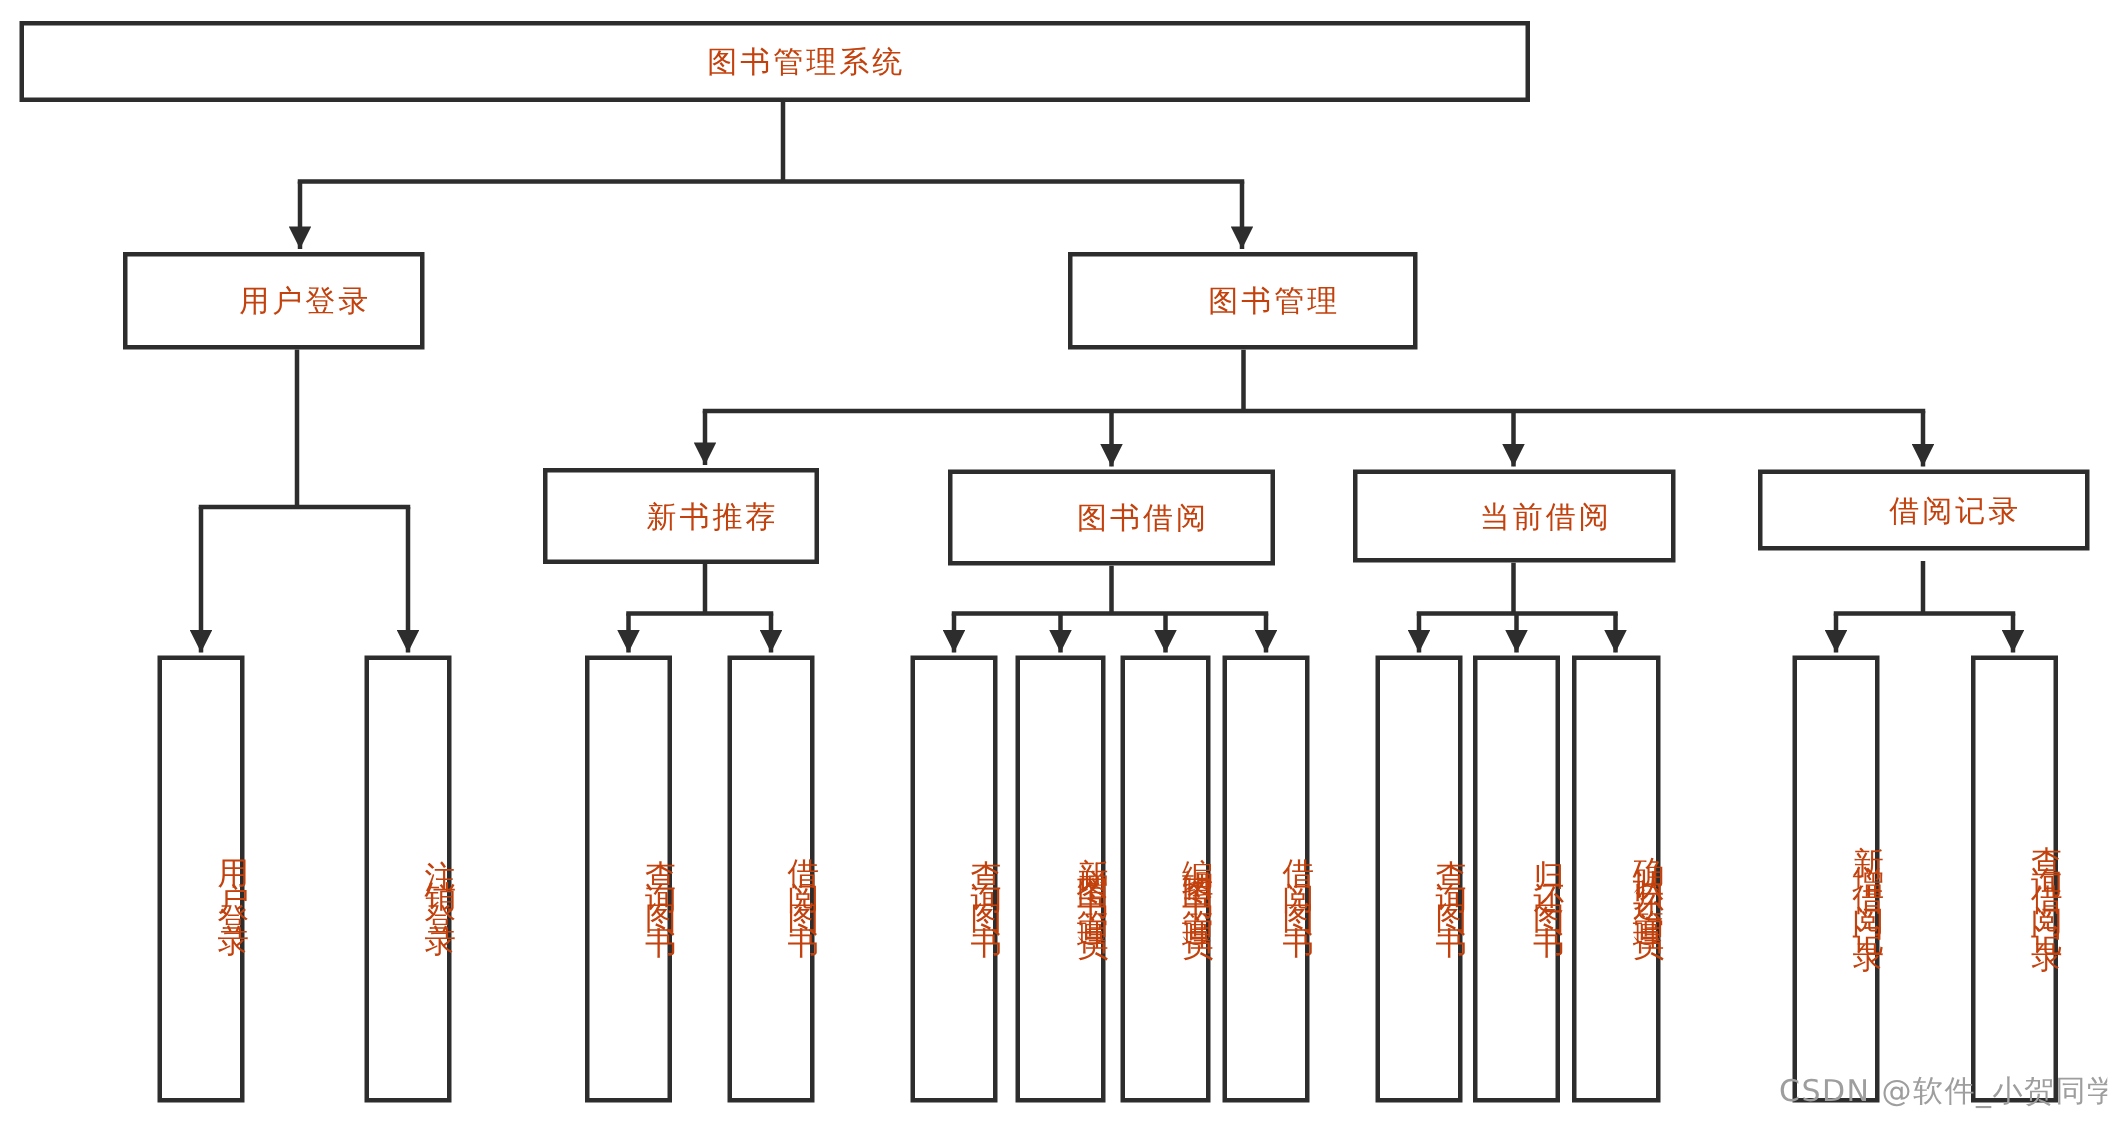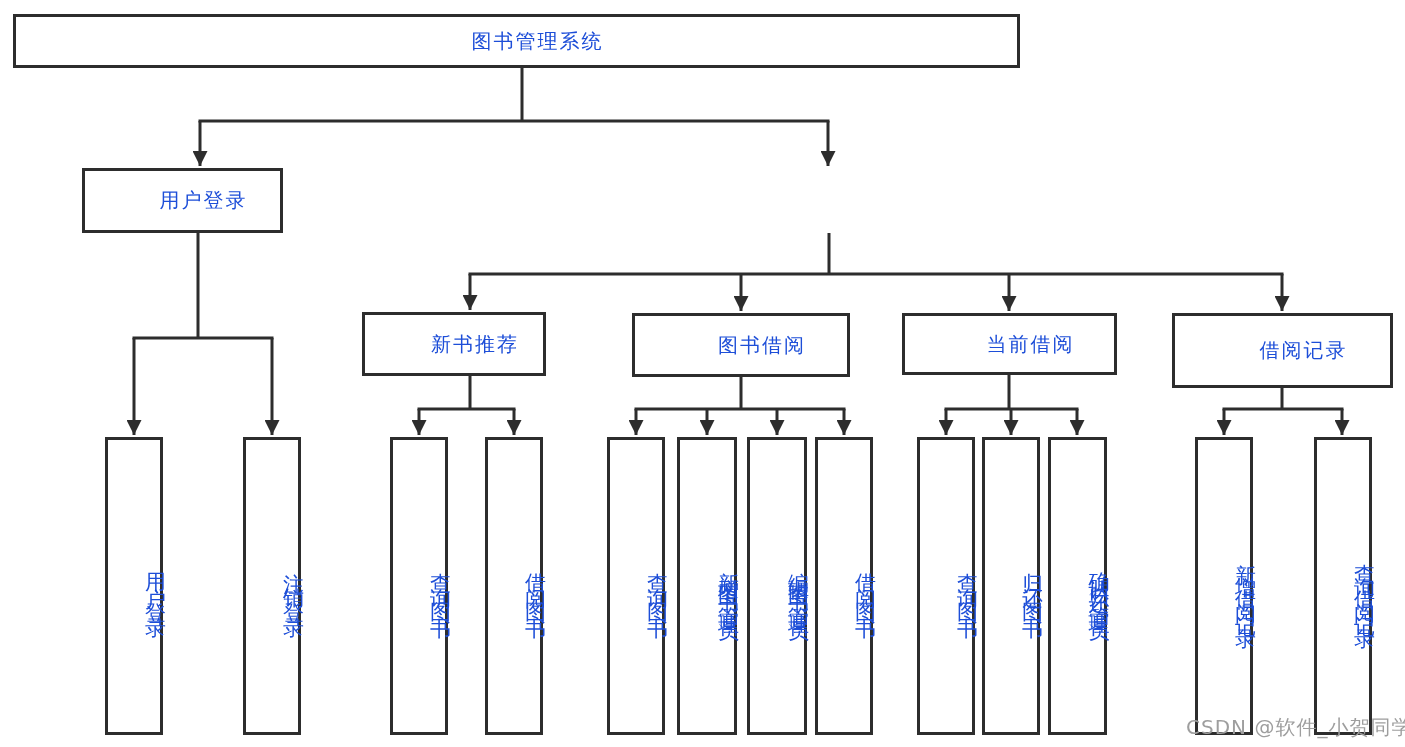--- a/index.html
+++ b/index.html
@@ -7,21 +7,21 @@
   body { font-family:"DejaVu Sans","Liberation Sans",sans-serif; }
   .canvas{
     position:relative; width:1405px; height:747px;
     background:#ffffff; overflow:hidden;
   }
   .connectors{ position:absolute; left:0; top:0; z-index:1; }
   .node{
     position:absolute; z-index:2;
     background:#ffffff; border:3px solid #2d2d2d;
     display:flex; align-items:center; justify-content:center;
-    color:#1d4ed8;
+    color:#c2410c;
     padding-left:42px;
   }
   .h{ font-size:20px; letter-spacing:2px; }
   .v{
     writing-mode:vertical-rl; text-orientation:mixed;
     font-size:21px; line-height:1;
   }
   .sp4{ letter-spacing:15px; }
   .sp6{ letter-spacing:13px; }
   .sp9{ letter-spacing:7px; }
@@ -70,25 +70,26 @@
       <line x1="1011" y1="409" x2="1011" y2="435" marker-end="url(#ah)"></line>
       <line x1="1077" y1="409" x2="1077" y2="435" marker-end="url(#ah)"></line>
       <line x1="1224" y1="409" x2="1224" y2="435" marker-end="url(#ah)"></line>
       <line x1="1342" y1="409" x2="1342" y2="435" marker-end="url(#ah)"></line>
     </g>
   </svg>
 
   <div class="node h" style="left:13px;top:14px;width:1007px;height:54px">图书管理系统</div>
 
   <div class="node h" style="left:82px;top:168px;width:201px;height:65px">用户登录</div>
+  <div class="node h" style="left:712px;top:168px;width:233px;height:65px">图书管理</div>
 
   <div class="node h" style="left:362px;top:312px;width:184px;height:64px">新书推荐</div>
   <div class="node h" style="left:632px;top:313px;width:218px;height:64px">图书借阅</div>
   <div class="node h" style="left:902px;top:313px;width:215px;height:62px">当前借阅</div>
-  <div class="node h" style="left:1172px;top:313px;width:221px;height:75px">借阅记录</div>
+  <div class="node h" style="left:1172px;top:313px;width:221px;height:54px">借阅记录</div>
 
   <div class="node v sp4" style="left:105px;top:437px;width:58px;height:298px">用户登录</div>
   <div class="node v sp4" style="left:243px;top:437px;width:58px;height:298px">注销登录</div>
 
   <div class="node v sp4" style="left:390px;top:437px;width:58px;height:298px">查询图书</div>
   <div class="node v sp4" style="left:485px;top:437px;width:58px;height:298px">借阅图书</div>
 
   <div class="node v sp4" style="left:607px;top:437px;width:58px;height:298px">查询图书</div>
   <div class="node v sp9" style="left:677px;top:437px;width:60px;height:298px">新增图书（管理员）</div>
   <div class="node v sp9" style="left:747px;top:437px;width:60px;height:298px">编辑图书（管理员）</div>

